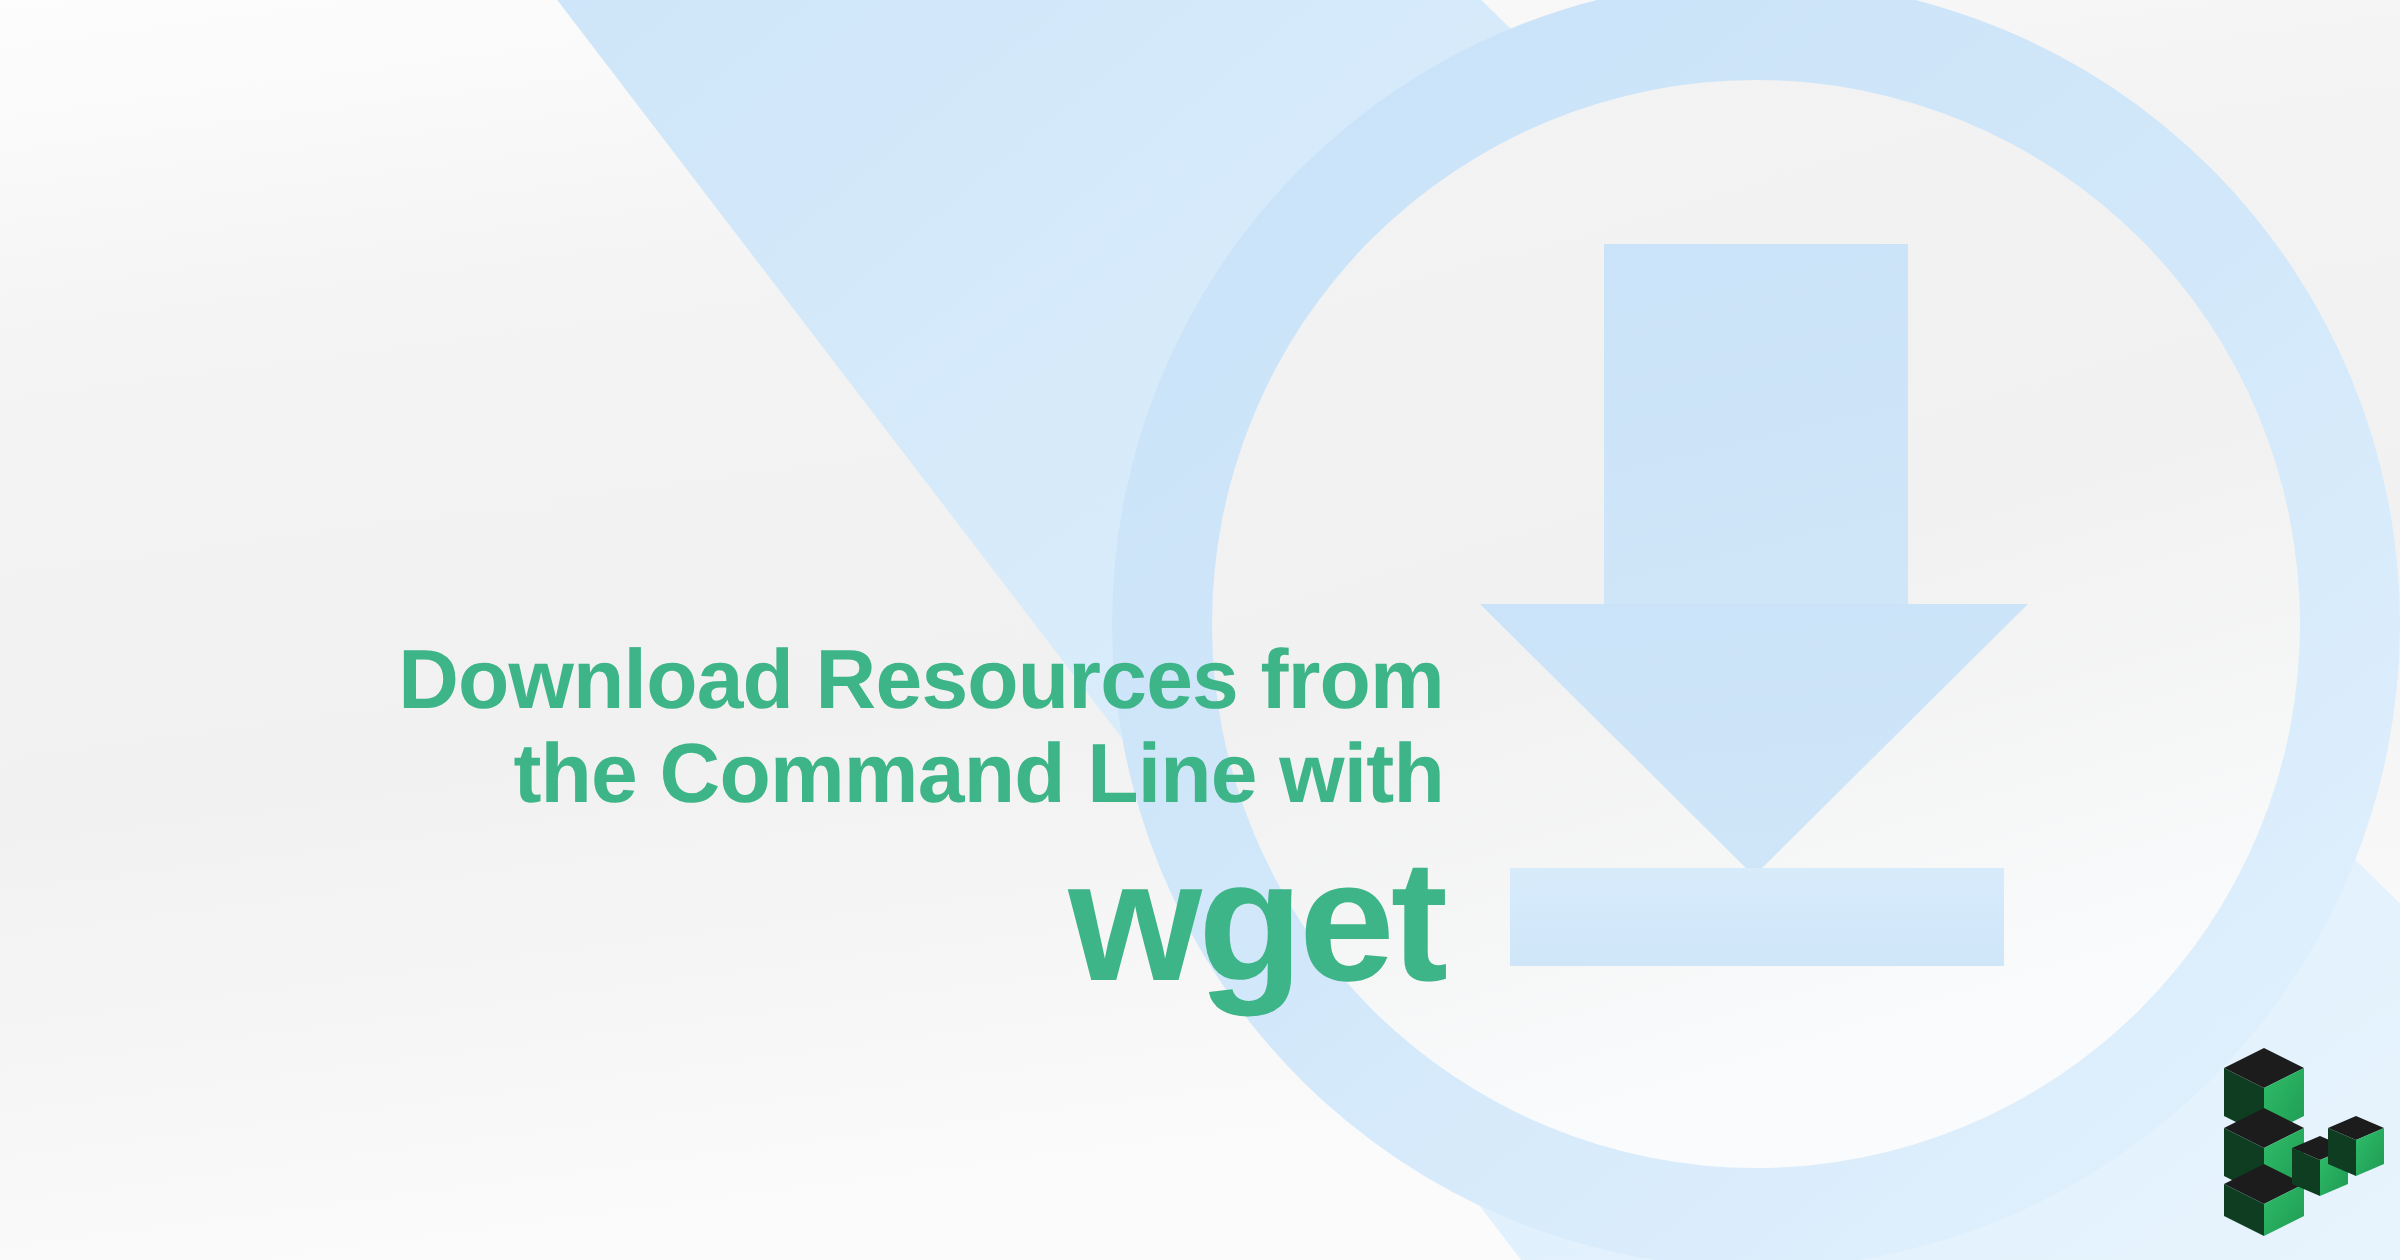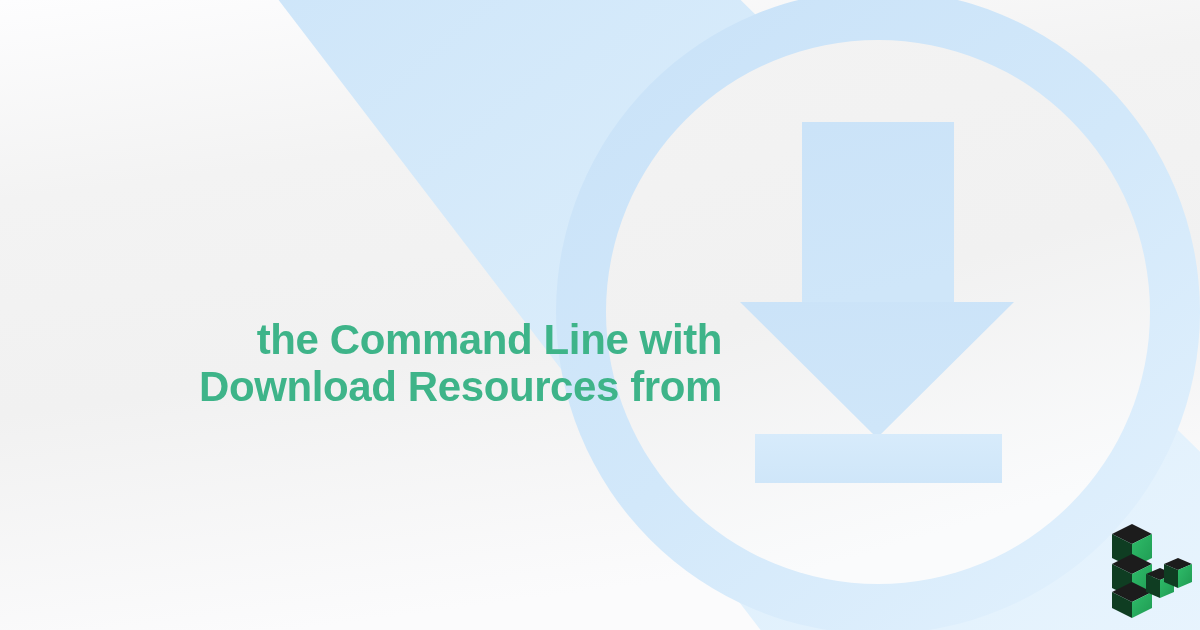--- a/index.html
+++ b/index.html
@@ -139,22 +139,23 @@
 
         <polygon points="740,302 1014,302 877,438" fill="url(#arrowGrad)"></polygon>
 
         <rect x="755" y="434" width="247" height="49" fill="url(#trayGrad)"></rect>
       </g>
     </svg>
   </div>
 
   <div class="text-block">
     <h1 class="headline">
+      <span class="headline-line">Download Resources from</span>
       <span class="headline-line">the Command Line with</span>
-      <span class="headline-line">Download Resources from</span>
+      <span class="wordmark">wget</span>
     </h1>
   </div>
 
   <div class="logo-mark">
     <svg class="logo-svg" viewBox="0 0 86 104" xmlns="http://www.w3.org/2000/svg">
       <defs>
         <linearGradient id="cubeFace" x1="0" y1="0" x2="1" y2="1">
           <stop offset="0%" stop-color="#2fbd6a"></stop>
           <stop offset="100%" stop-color="#1f9a52"></stop>
         </linearGradient>

